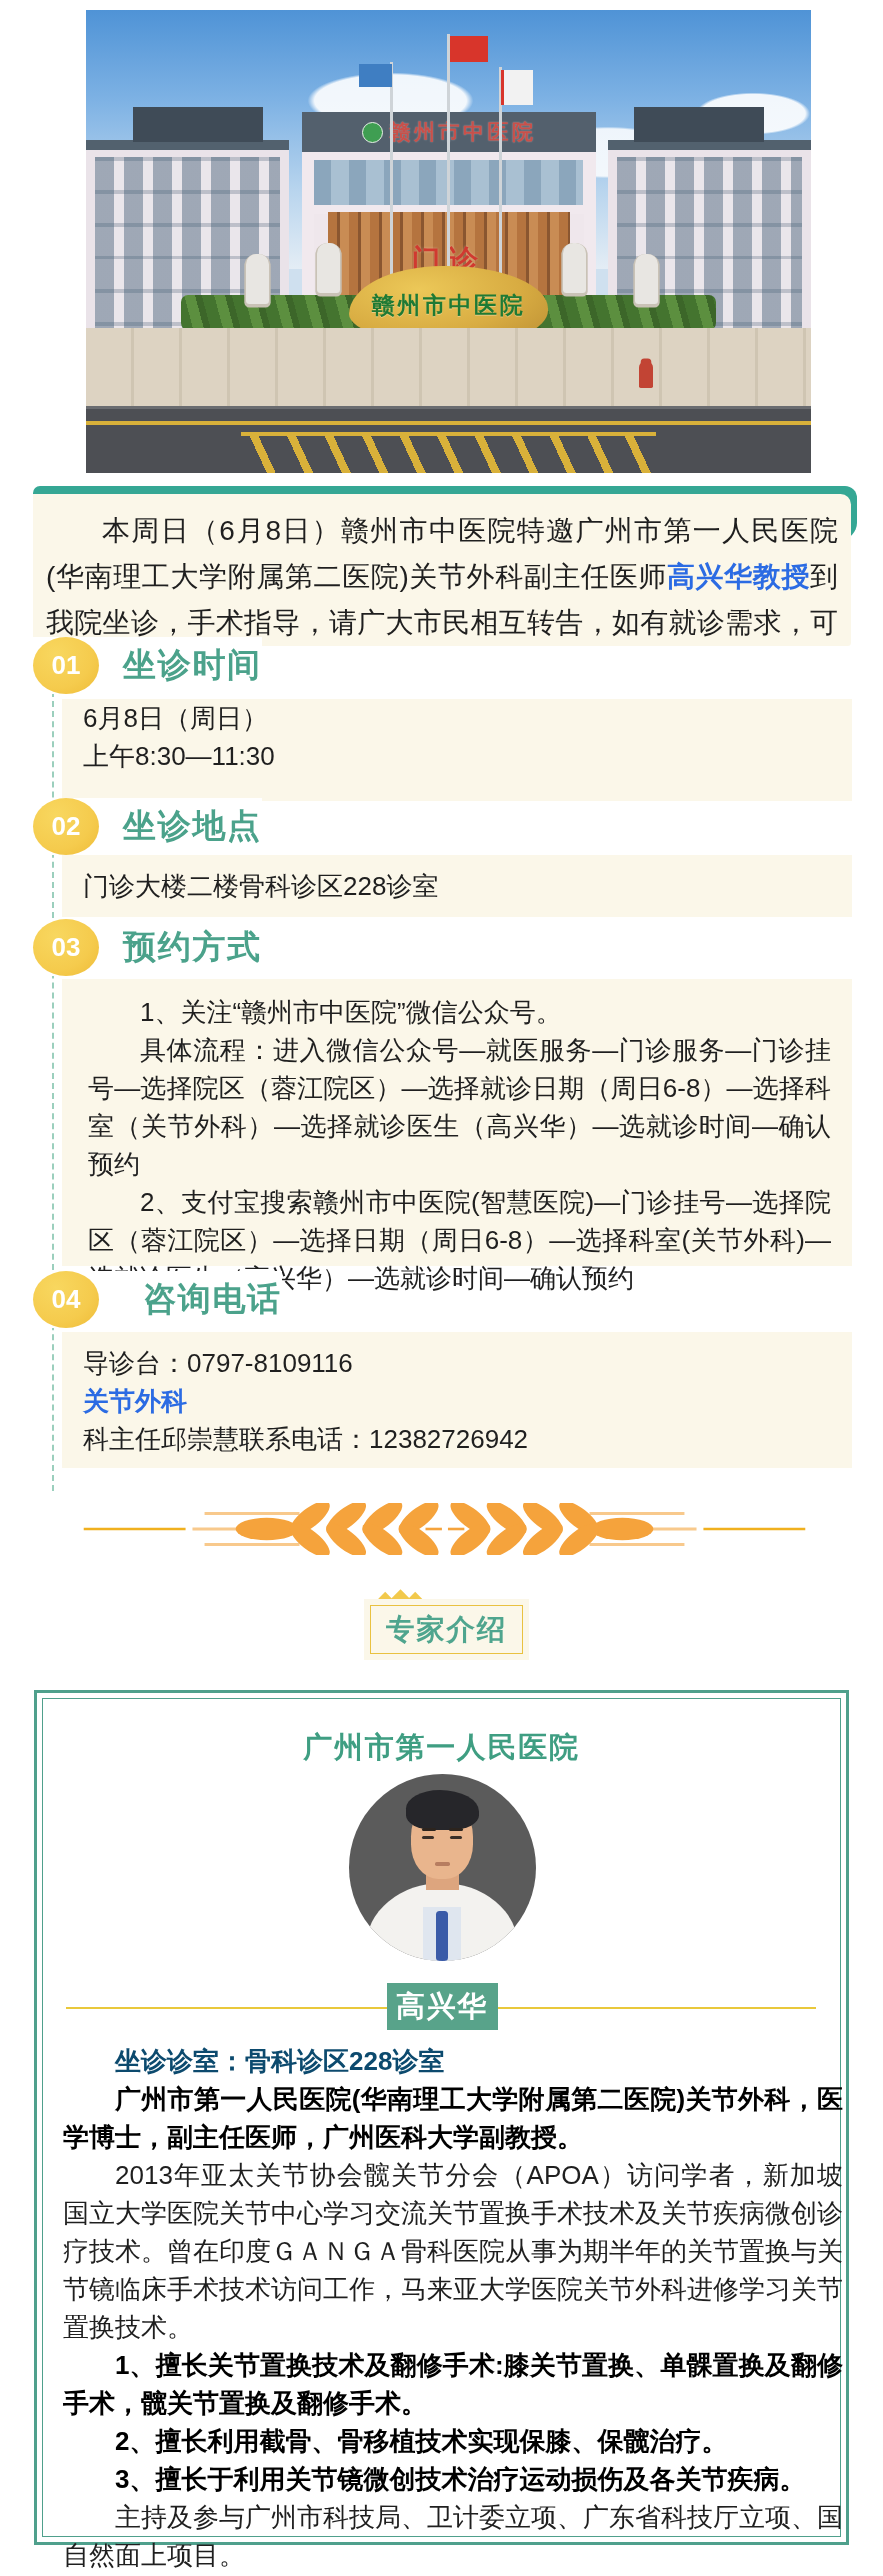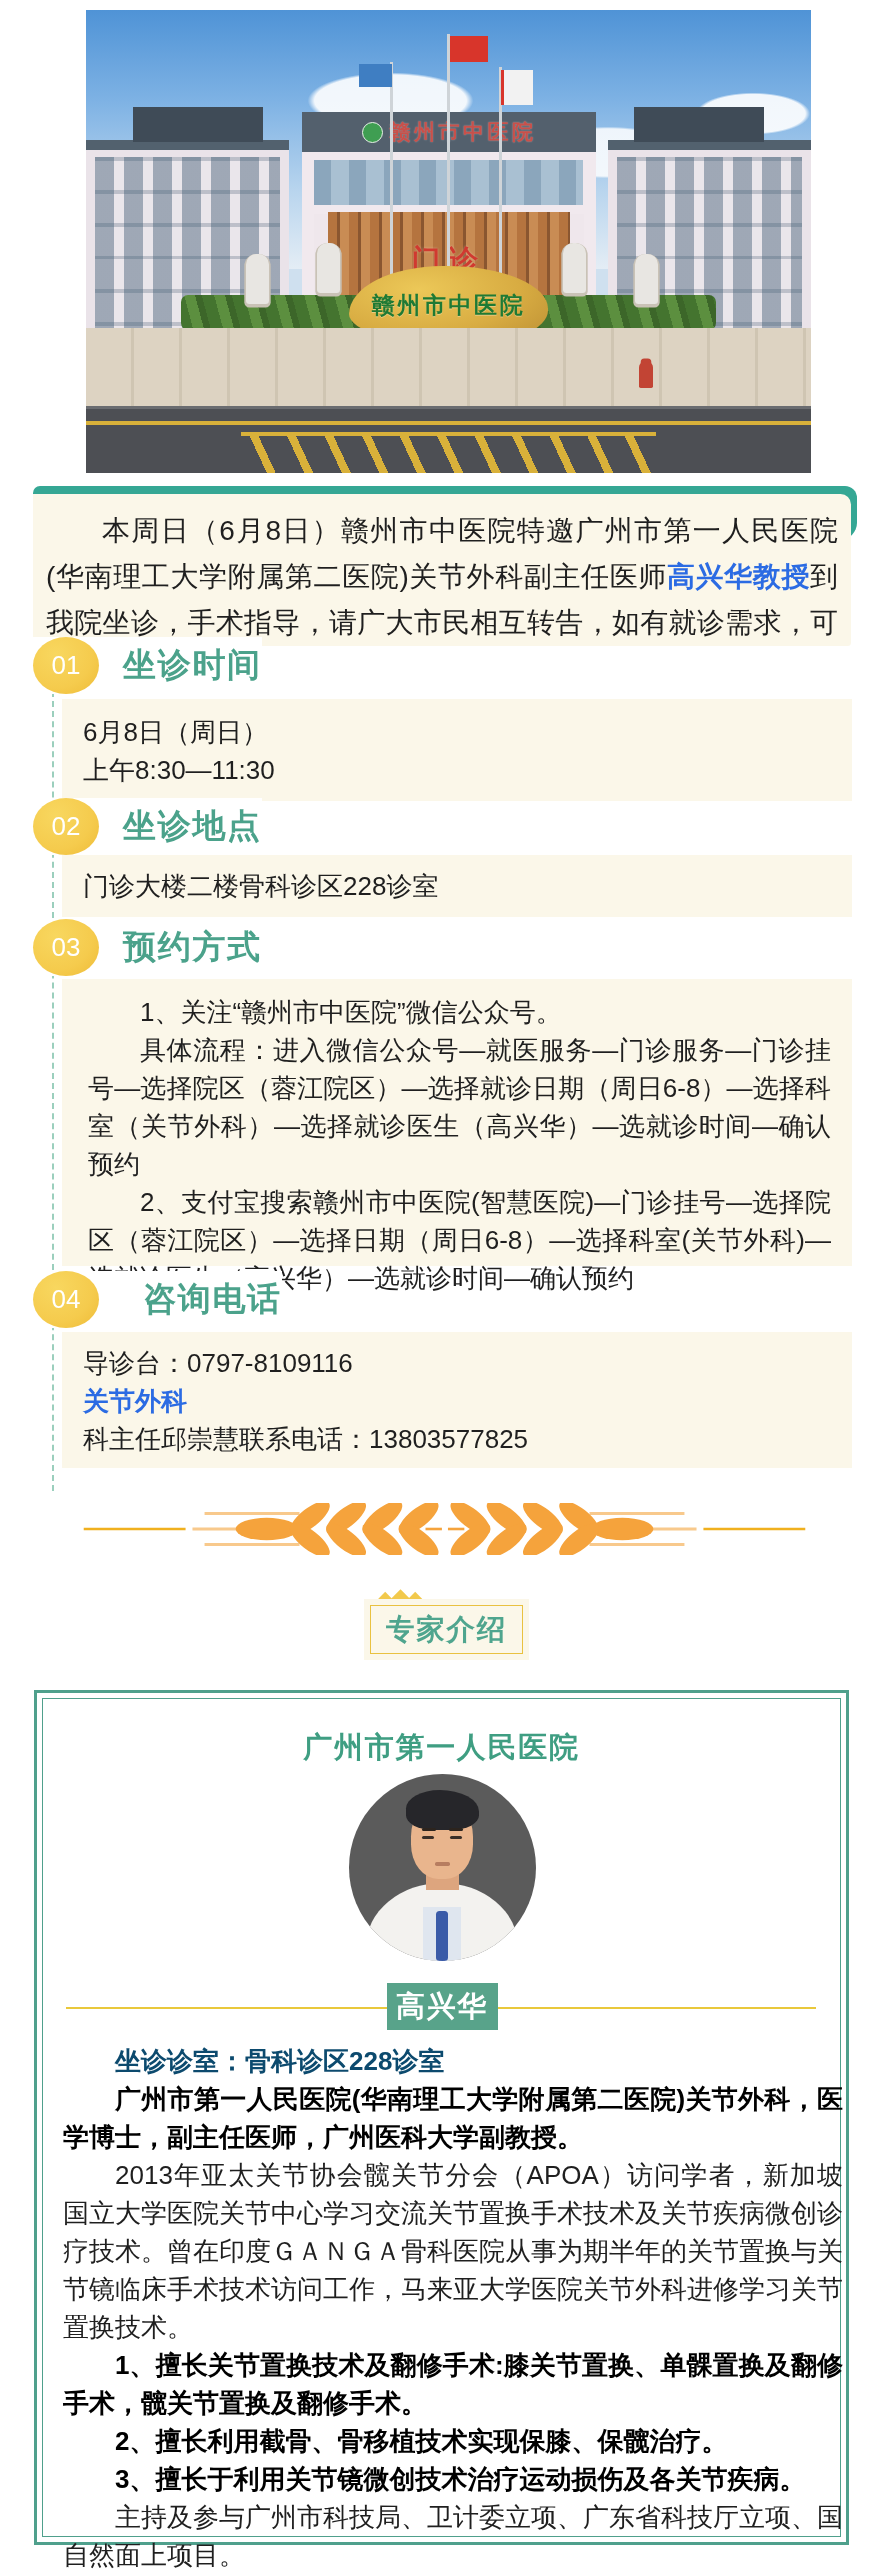--- a/index.html
+++ b/index.html
@@ -56,21 +56,21 @@
   .intro-card{left:33px;top:494px;width:818px;height:152px;background:#fbf7e9;border-radius:0 10.4px 3.5px 3.5px;}
   .intro-text{left:46px;top:508px;width:792px;font-size:28px;line-height:46px;color:#1f1f1f;
        text-align:justify;text-indent:2em;}
   .hl-blue{color:#2b6be3;font-weight:bold;}
 
   
   .dash-line{left:52px;top:691px;height:800px;width:0;border-left:2.6px dashed #9bcfbd;}
   .sec-head{left:33px;height:57px;display:flex;align-items:center;gap:24px;background:#ffffff;}
   .badge{width:66px;height:57px;border-radius:50%;
        background:radial-gradient(at 35% 30%,#f8d75f 0%,#f5cb4d 60%,#eebb37 100%);
-       color:#ffffff;font-size:26px;font-weight:normal;display:flex;align-items:center;justify-content:center;}
+       color:#ffffff;font-size:26px;font-weight:bold;display:flex;align-items:center;justify-content:center;}
   .sec-title{font-size:33px;font-weight:bold;color:#4ba28b;letter-spacing:1.7px;}
   .box{left:62px;width:790px;background:#fbf7e9;color:#1f1f1f;font-size:26px;line-height:38px;
        padding:0;box-sizing:border-box;}
   .box p{margin:0;padding:0 21px;}
   .box .indent{text-indent:2em;text-align:justify;padding-left:26px;}
   .blue-bold{color:#2b6be3;font-weight:bold;}
 
   
   .wheat{left:82px;top:1503px;width:725px;height:52px;}
 
@@ -161,21 +161,21 @@
   <div class="abs intro-fold"></div>
   <div class="abs intro-card"></div>
   <div class="abs intro-text"><span>本周日（6月8日）赣州市中医院特邀广州市第一人民医院(华南理工大学附属第二医院)关节外科副主任医师</span><span class="hl-blue">高兴华教授</span><span>到我院坐诊，手术指导，请广大市民相互转告，如有就诊需求，可提前预约挂号。</span></div>
 
   <div class="abs dash-line"></div>
 
   <div class="abs sec-head" style="top:637px;">
     <span class="badge">01</span>
     <span class="sec-title">坐诊时间</span>
   </div>
-  <div class="abs box" style="top:699px;height:102px;padding-top:14px;">
+  <div class="abs box" style="top:699px;height:102px;">
     <p>6月8日（周日）</p>
     <p>上午8:30—11:30</p>
   </div>
 
   <div class="abs sec-head" style="top:798px;">
     <span class="badge">02</span>
     <span class="sec-title">坐诊地点</span>
   </div>
   <div class="abs box" style="top:855px;height:62px;padding-top:12px;">
     <p>门诊大楼二楼骨科诊区228诊室</p>
@@ -191,21 +191,21 @@
     <p class="indent">2、支付宝搜索赣州市中医院(智慧医院)—门诊挂号—选择院区（蓉江院区）—选择日期（周日6-8）—选择科室(关节外科)—选就诊医生（高兴华）—选就诊时间—确认预约</p>
   </div>
 
   <div class="abs sec-head" style="top:1271px;gap:44px;">
     <span class="badge">04</span>
     <span class="sec-title">咨询电话</span>
   </div>
   <div class="abs box" style="top:1332px;height:136px;padding-top:12px;">
     <p>导诊台：0797-8109116</p>
     <p class="blue-bold">关节外科</p>
-    <p>科主任邱崇慧联系电话：13803577825</p>
+    <p>科主任邱崇慧联系电话：12382726942</p>
   </div>
 
   <svg class="abs wheat" viewBox="0 0 840 60">
     <g stroke="#f0b01e" stroke-width="3">
       <line x1="2" y1="30" x2="120" y2="30"></line>
       <line x1="720" y1="30" x2="838" y2="30"></line>
     </g>
     <g stroke="#f8c98c" stroke-width="3.5">
       <line x1="142" y1="12" x2="252" y2="12"></line>
         <line x1="128" y1="30" x2="186" y2="30"></line>

